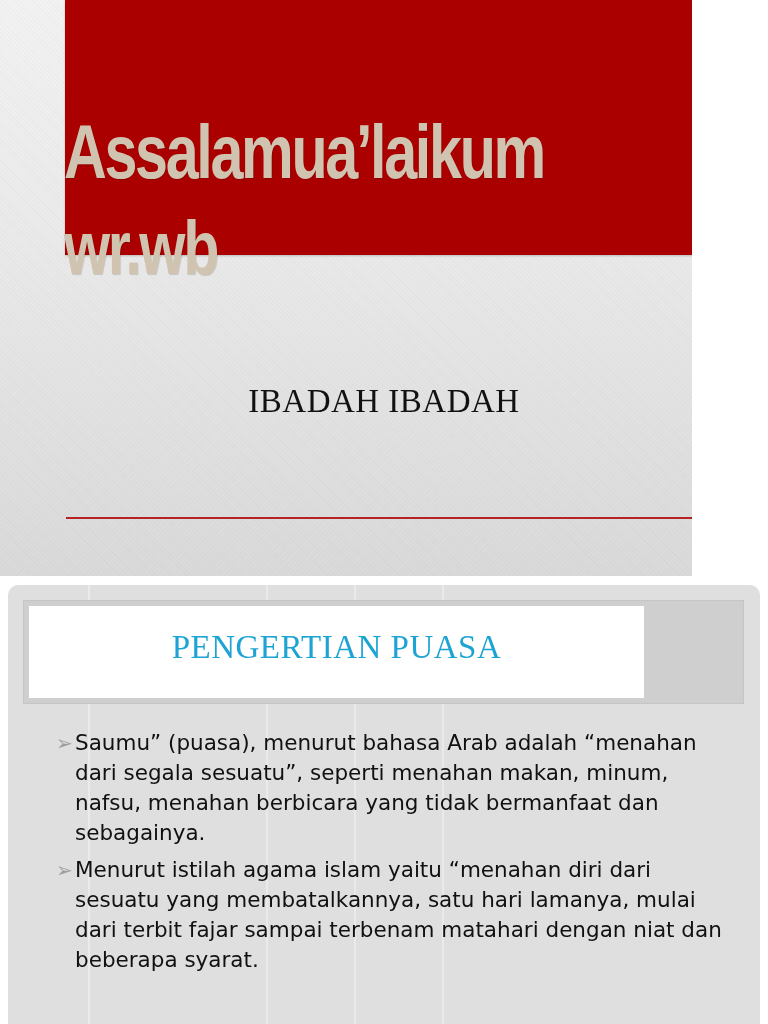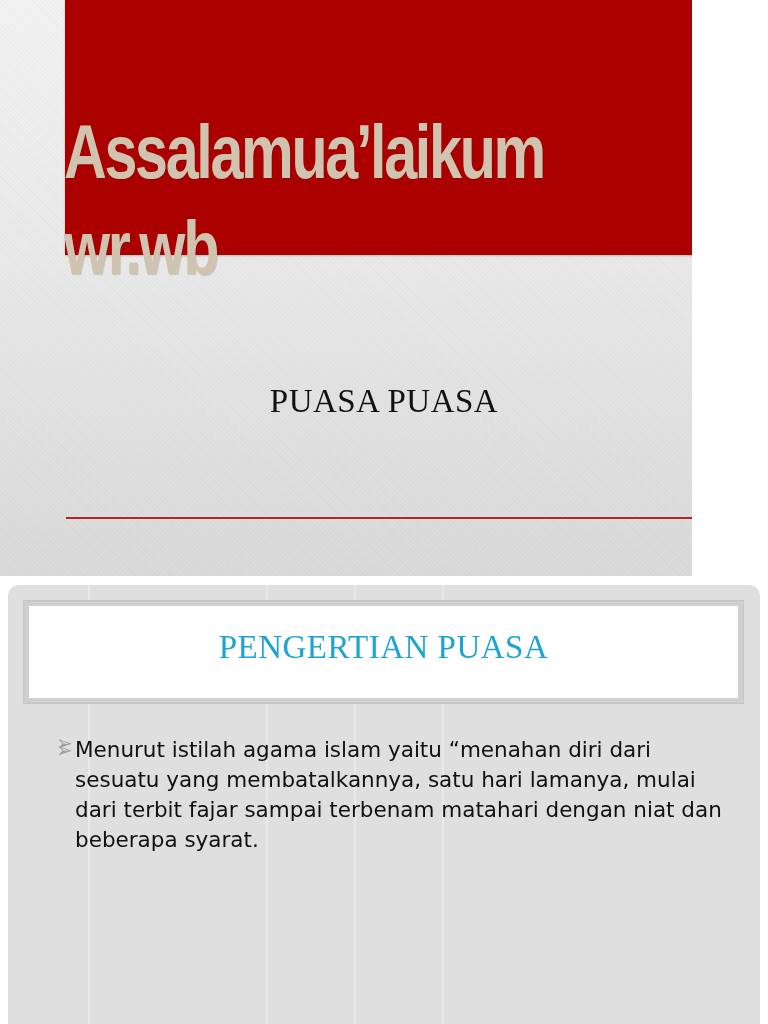--- a/index.html
+++ b/index.html
@@ -93,21 +93,21 @@
     .title-box {
       position: absolute;
       left: 15px; top: 15px;
       width: 721px; height: 104px;
       background: #cfcfcf;
       box-shadow: inset 0 0 2px rgba(0,0,0,0.15);
     }
     .title-inner {
       position: absolute;
       left: 6px; top: 6px;
-      width: 709px; height: 92px;
+      width: 615px; height: 92px;
       background: #ffffff;
       display: flex;
       align-items: center;
       justify-content: center;
     }
     .slide2-title {
       margin: 0;
       font-family: "Liberation Serif", serif;
       font-weight: normal;
       font-size: 33px;
@@ -142,33 +142,34 @@
 </head>
 <body>
 
 <section class="slide1">
   <div class="texture"></div>
   <div class="red-block"></div>
   <h1 class="greeting">
     <span>Assalamua’laikum</span>
     <span>wr.wb</span>
   </h1>
-  <h2 class="subtitle">PUASA PUASA</h2>
+  <h2 class="subtitle">IBADAH IBADAH</h2>
   <div class="rule"></div>
 </section>
 
 <section class="slide2">
   <div class="stripes"></div>
   <div class="title-box">
     <div class="title-inner">
       <h2 class="slide2-title">PENGERTIAN PUASA</h2>
     </div>
   </div>
   <ul class="bullets">
     <li class="bullet">
       <span class="bullet-icon">➢</span>
+      <span>Saumu” (puasa), menurut bahasa Arab adalah “menahan dari segala sesuatu”, seperti menahan makan, minum, nafsu, menahan berbicara yang tidak bermanfaat dan sebagainya.</span>
     </li>
     <li class="bullet">
       <span class="bullet-icon">➢</span>
       <span>Menurut istilah agama islam yaitu “menahan diri dari sesuatu yang membatalkannya, satu hari lamanya, mulai dari terbit fajar sampai terbenam matahari dengan niat dan beberapa syarat.</span>
     </li>
   </ul>
 </section>
 
 </body></html>

